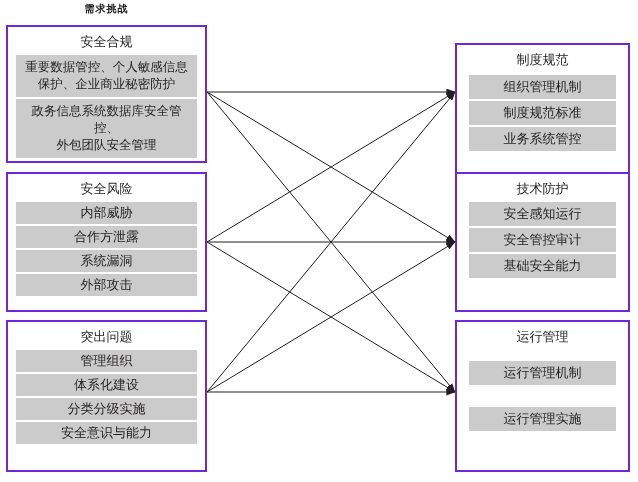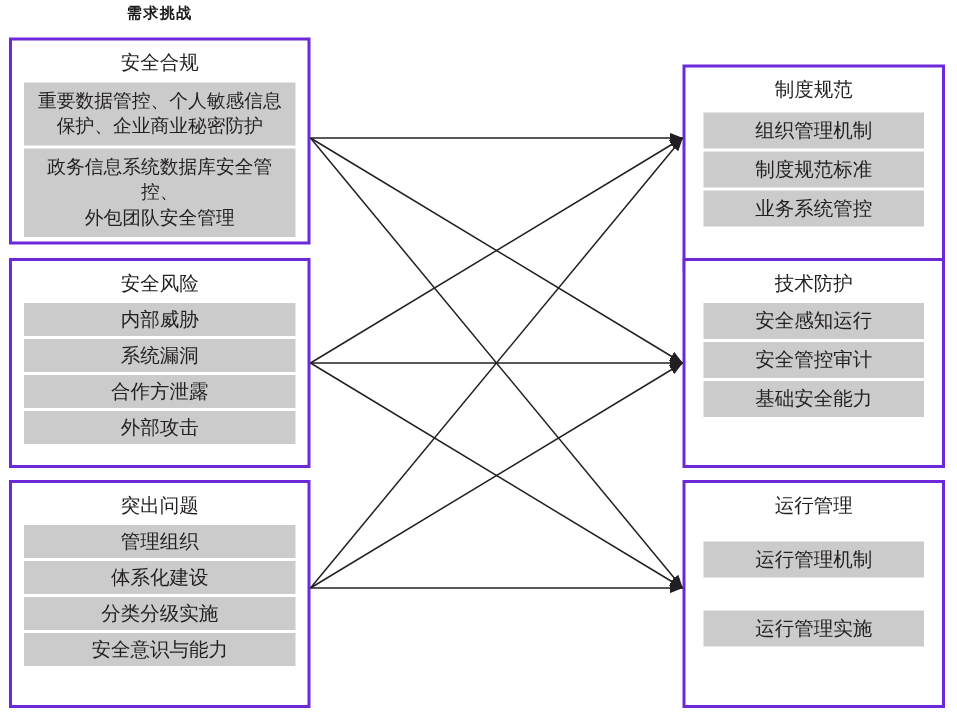--- a/index.html
+++ b/index.html
@@ -115,22 +115,22 @@
 保护、企业商业秘密防护</div>
       <div class="item tall">政务信息系统数据库安全管控、
 外包团队安全管理</div>
     </div>
   </div>
 
   <div class="group-box" id="box-left-1">
     <span class="group-title">安全风险</span>
     <div class="items">
       <div class="item">内部威胁</div>
+      <div class="item">合作方泄露</div>
       <div class="item">系统漏洞</div>
-      <div class="item">合作方泄露</div>
       <div class="item">外部攻击</div>
     </div>
   </div>
 
   <div class="group-box" id="box-left-2">
     <span class="group-title">突出问题</span>
     <div class="items">
       <div class="item">管理组织</div>
       <div class="item">体系化建设</div>
       <div class="item">分类分级实施</div>

